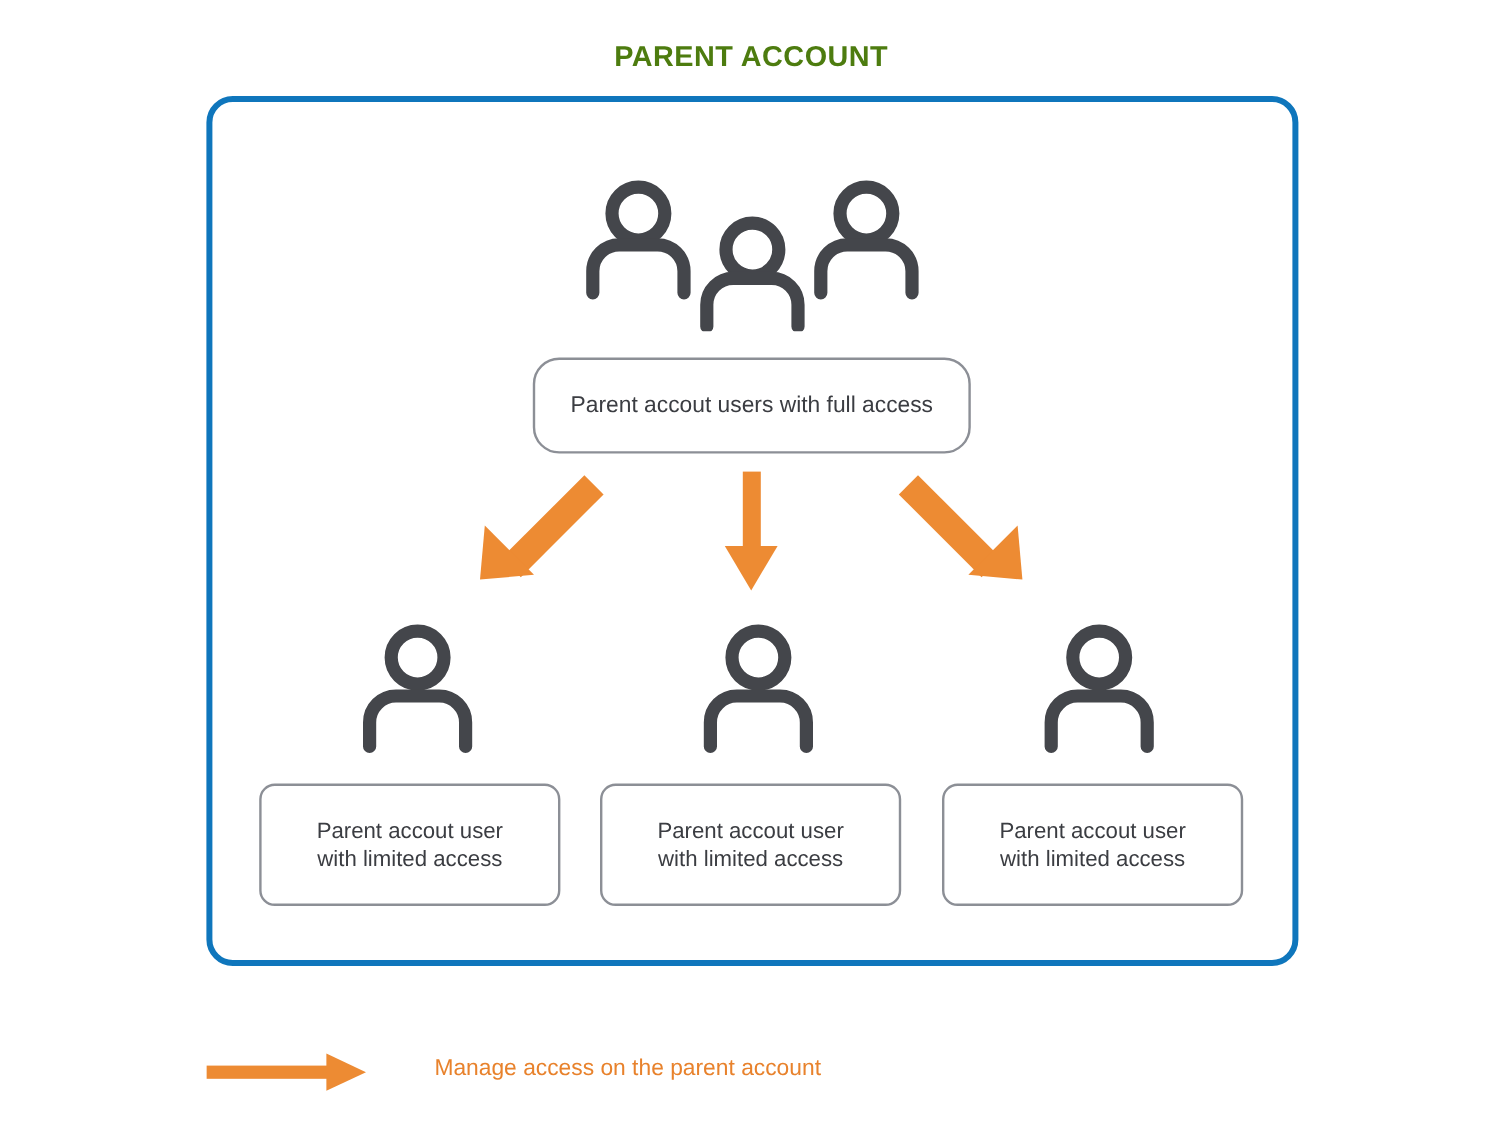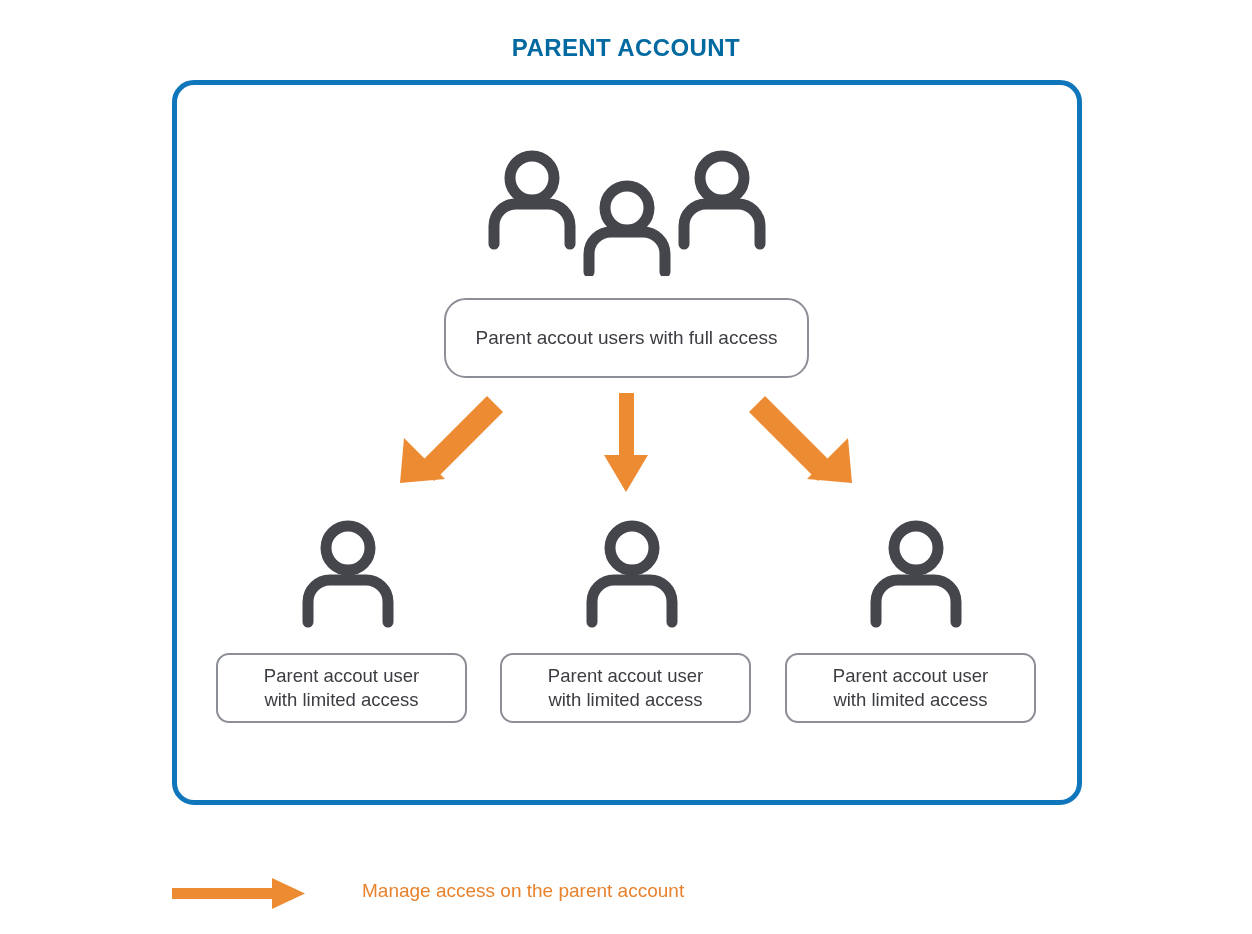--- a/index.html
+++ b/index.html
@@ -24,21 +24,21 @@
   
   .page-title {
     position: absolute;
     left: 0;
     top: 34px;
     width: 1252px;
     text-align: center;
     font-size: 24px;
     font-weight: bold;
     letter-spacing: 0.4px;
-    color: #0369a1;
+    color: #4d7c0f;
   }
 
   
   .account-container {
     position: absolute;
     left: 172px;
     top: 80px;
     width: 910px;
     height: 725px;
     box-sizing: border-box;
@@ -91,21 +91,21 @@
     top: 298px;
     width: 365px;
     height: 80px;
     border-radius: 22px;
     font-size: 19px;
     padding: 0 8px;
   }
   .box-limited {
     top: 653px;
     width: 251px;
-    height: 70px;
+    height: 102px;
     border-radius: 13px;
     font-size: 18.5px;
     padding: 0 10px;
   }
   .box-limited-1 { left: 216px; }
   .box-limited-2 { left: 500px; }
   .box-limited-3 { left: 785px; }
   .box-limited .line { display: block; }
 
   

